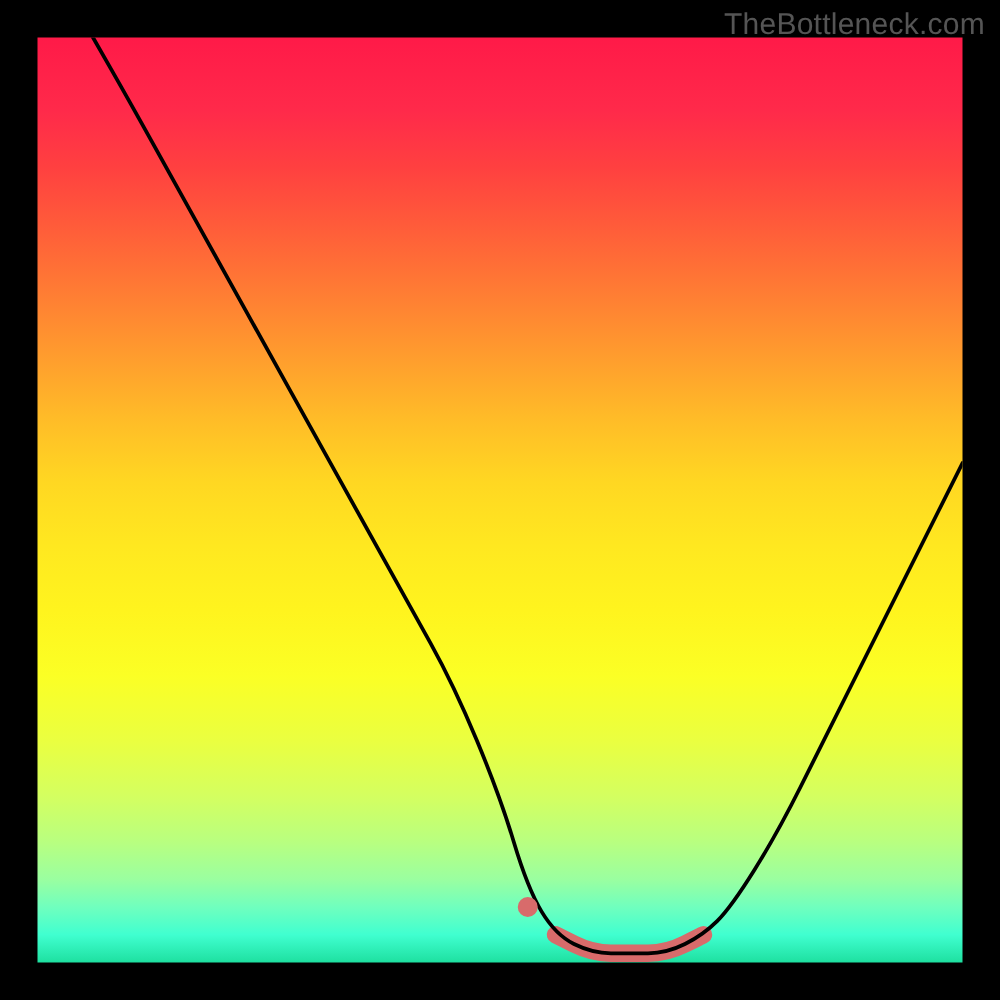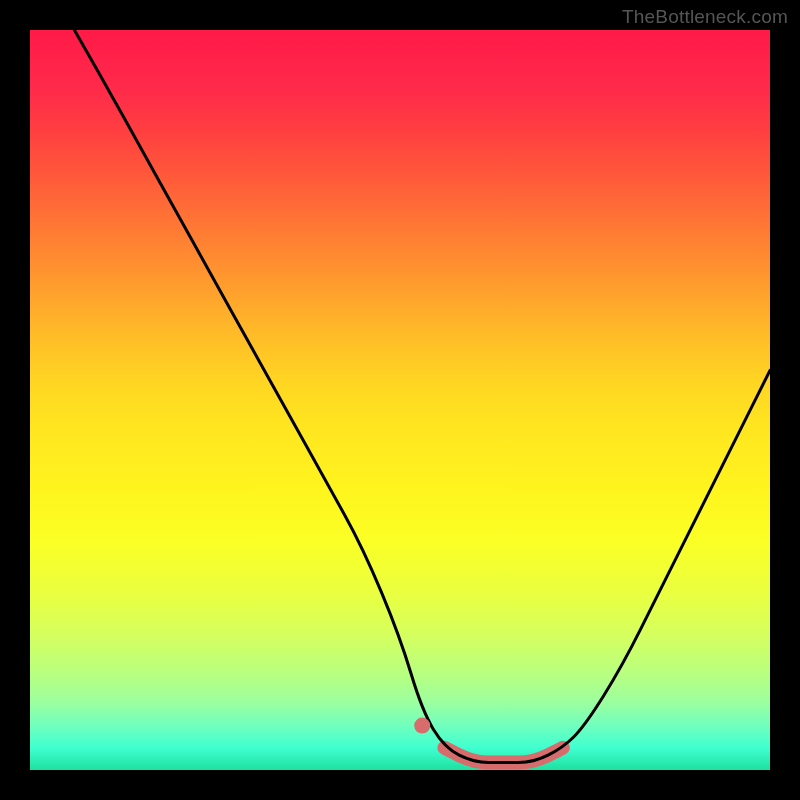--- a/index.html
+++ b/index.html
@@ -8,21 +8,21 @@
     position: relative;
     width: 800px;
     height: 800px;
     background: #000;
   }
   .watermark {
     position: absolute;
     top: 6px;
     right: 12px;
     font-family: Arial, Helvetica, sans-serif;
-    font-size: 19px;
+    font-size: 24px;
     color: #555;
     letter-spacing: 0.2px;
     z-index: 5;
   }
   .plot {
     position: absolute;
     left: 30px;
     top: 30px;
     width: 740px;
     height: 740px;

